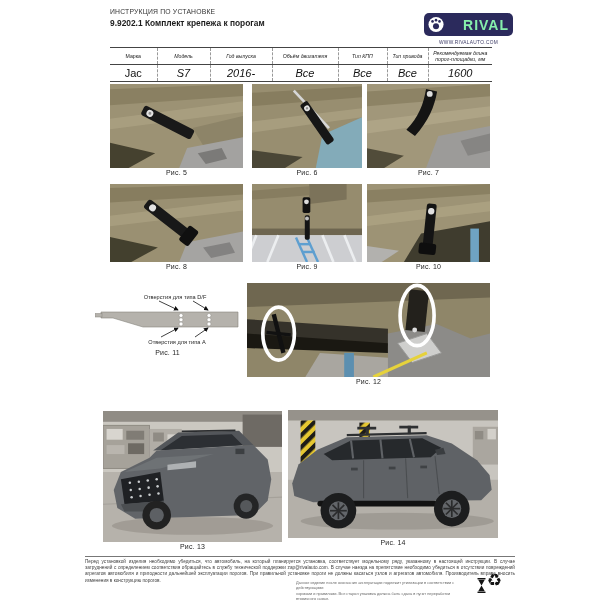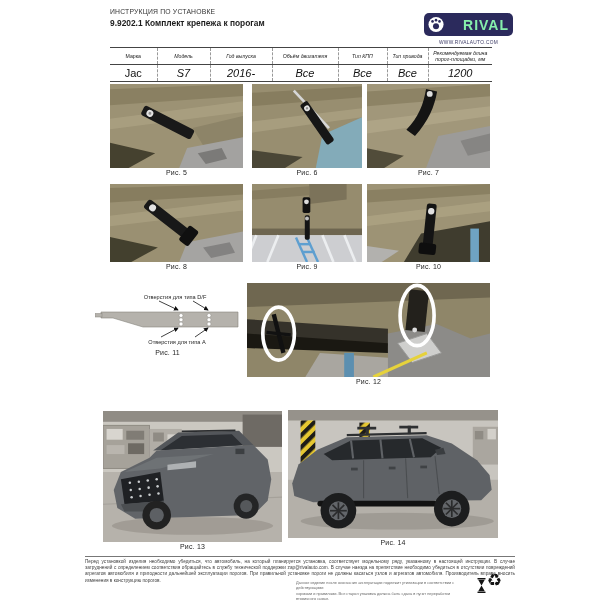--- a/index.html
+++ b/index.html
@@ -79,21 +79,21 @@
       <th>Тип привода</th>
       <th>Рекомендуемая длина порог-площадки, мм</th>
     </tr>
     <tr>
       <td>Jac</td>
       <td>S7</td>
       <td>2016-</td>
       <td>Все</td>
       <td>Все</td>
       <td>Все</td>
-      <td>1200</td>
+      <td>1600</td>
     </tr>
   </tbody>
     </table>
 
   <div class="fig" style="left:110px;top:84px;width:133px;">
     <svg class="ph" height="84" viewBox="0 0 100 63" preserveAspectRatio="none">
       <rect width="100" height="63" fill="#9c9274"></rect>
       <polygon points="0,4 100,0 100,9 0,16" fill="#8a8062"></polygon>
       <polygon points="0,26 100,13 100,21 0,34" fill="#aaa081" opacity="0.9"></polygon>
       <polygon points="62,33 100,24 100,42 70,46" fill="#8d8468"></polygon>

